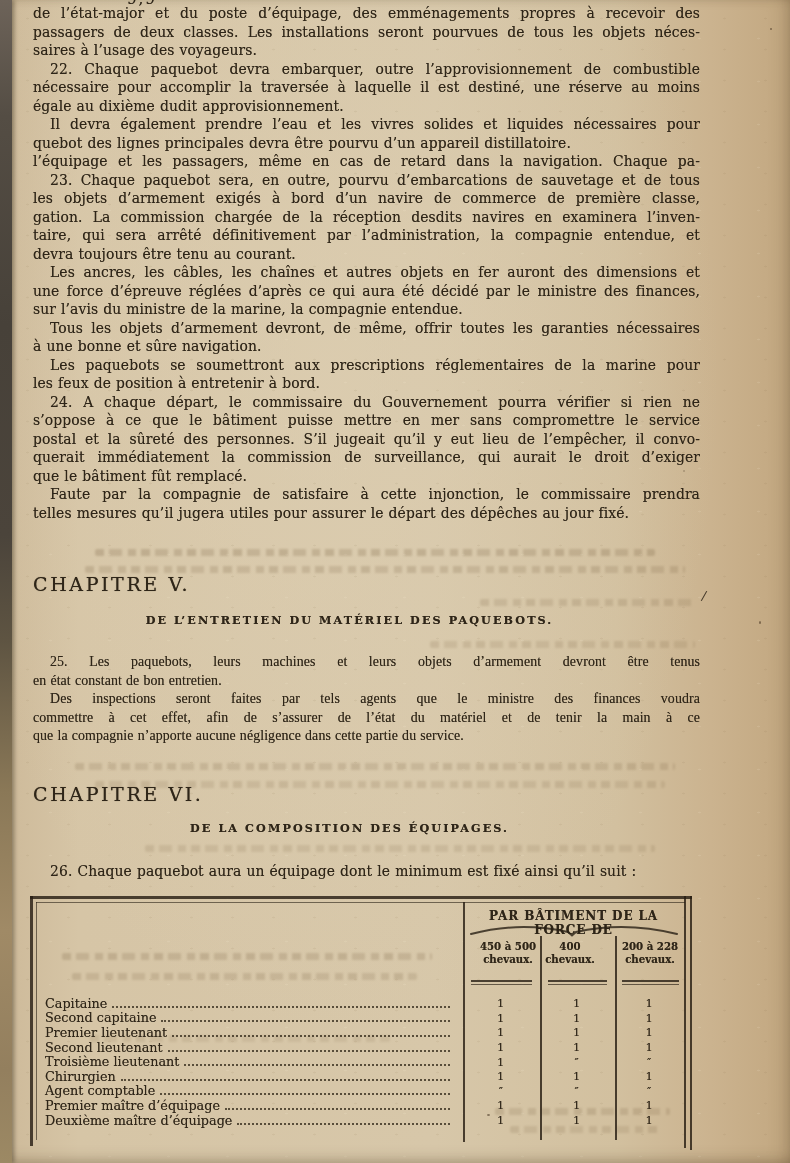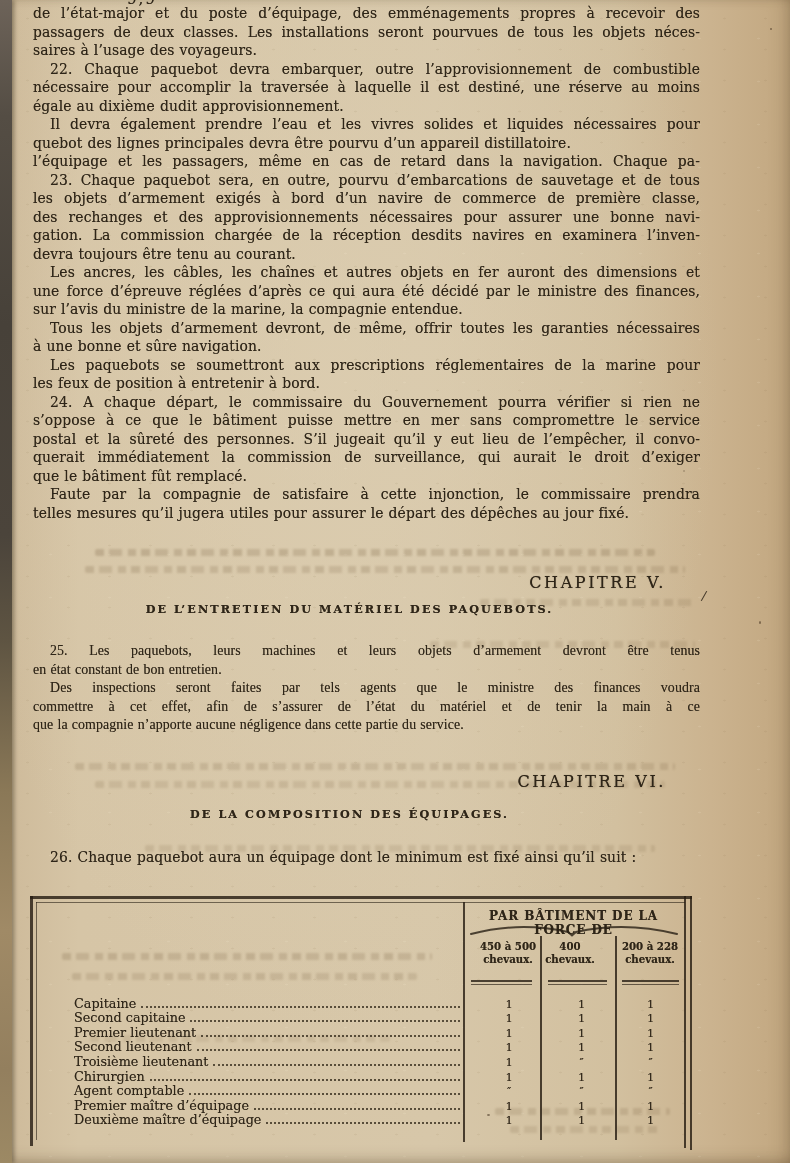--- a/index.html
+++ b/index.html
@@ -39,29 +39,29 @@
   }
   .line{
     font-size:13.9px;line-height:18.5px;height:18.5px;overflow:hidden;
     text-align:justify;text-align-last:justify;
     letter-spacing:.1px;word-spacing:.5px;
     text-shadow:0 0 .6px rgba(44,34,20,.55);
   }
   .line.last{text-align-last:left;}
   .line.ind{text-indent:17px;}
   .chapter{
-    font-size:16px;letter-spacing:2.6px;text-align:right;padding-right:34px;
+    font-size:19px;letter-spacing:2.6px;text-align:left;padding-right:34px;
     text-shadow:0 0 .7px rgba(44,34,20,.7);
   }
   .subchapter{
     font-size:11.2px;font-weight:bold;letter-spacing:2.1px;text-align:center;padding-right:34px;
     text-shadow:0 0 .5px rgba(44,34,20,.6);
   }
   #chap5{margin-top:51px;}
-  #sub5{margin-top:10px;}
+  #sub5{margin-top:18px;}
   #sec1{margin-top:26px;font-family:Liberation Serif, serif;}
   #chap6{margin-top:37px;}
   #sub6{margin-top:16px;}
   #sec2{margin-top:27px;}
   
   .paytable{position:absolute;left:30px;top:896px;width:662px;height:254px;z-index:2;}
   .tl{position:absolute;background:rgba(40,31,20,.82);}
   .tl.thin{background:rgba(40,31,20,.6);}
   .b-top{left:0;right:0;top:0;height:3px;}
   .b-top2{left:6px;right:7px;top:6px;height:1px;}
@@ -81,21 +81,21 @@
   .colhead{position:absolute;top:44px;text-align:center;font-size:10.2px;font-weight:bold;line-height:13px;
     text-shadow:0 0 .4px rgba(44,34,20,.55);}
   .ch0{left:433px;width:90px;}
   .ch1{left:510px;width:60px;}
   .ch2{left:585px;width:70px;}
   .dblrule{position:absolute;top:84px;height:2px;border-top:2px solid rgba(40,31,20,.8);border-bottom:1px solid rgba(40,31,20,.65);}
   .dr0{left:441px;width:61px;}
   .dr1{left:518px;width:59px;}
   .dr2{left:592px;width:57px;}
   #rows{position:absolute;left:6px;right:8px;top:100px;}
-  .trow{display:flex;align-items:flex-end;height:14.6px;padding-left:29px;}
+  .trow{display:flex;align-items:center;height:14.6px;}
   .lblwrap{width:427px;display:flex;align-items:baseline;padding-left:9px;box-sizing:border-box;}
   .lbl{font-size:12.8px;white-space:nowrap;text-shadow:0 0 .5px rgba(44,34,20,.5);}
   .leader{flex:1;border-bottom:2px dotted rgba(46,36,22,.75);margin:0 12px 3px 5px;align-self:flex-end;height:0;}
   .val{text-align:center;font-size:11.5px;text-shadow:0 0 .4px rgba(44,34,20,.5);}
   .v0{width:77px;} .v1{width:75px;} .v2{width:70px;}
   
   .fragment{position:absolute;left:127px;top:-10px;font-size:15px;letter-spacing:2px;z-index:2;
     text-shadow:0 0 .6px rgba(44,34,20,.6);}
   .stray{position:absolute;left:702px;top:588px;font-size:13px;transform:rotate(12deg);opacity:.85;z-index:2;}
   .speck{position:absolute;border-radius:50%;background:rgba(62,46,28,.55);z-index:2;}
@@ -142,22 +142,22 @@
         <div class="line">passagers de deux classes. Les installations seront pourvues de tous les objets néces-</div>
         <div class="line last">saires à l’usage des voyageurs.</div>
         <div class="line ind">22. Chaque paquebot devra embarquer, outre l’approvisionnement de combustible</div>
         <div class="line">nécessaire pour accomplir la traversée à laquelle il est destiné, une réserve au moins</div>
         <div class="line last">égale au dixième dudit approvisionnement.</div>
         <div class="line ind">Il devra également prendre l’eau et les vivres solides et liquides nécessaires pour</div>
         <div class="line last">quebot des lignes principales devra être pourvu d’un appareil distillatoire.</div>
         <div class="line">l’équipage et les passagers, même en cas de retard dans la navigation. Chaque pa-</div>
         <div class="line ind">23. Chaque paquebot sera, en outre, pourvu d’embarcations de sauvetage et de tous</div>
         <div class="line">les objets d’armement exigés à bord d’un navire de commerce de première classe,</div>
-        <div class="line">des rechanges et des approvisionnements nécessaires pour assurer une bonne navi-</div>
         <div class="line">gation. La commission chargée de la réception desdits navires en examinera l’inven-</div>
+        <div class="line">taire, qui sera arrêté définitivement par l’administration, la compagnie entendue, et</div>
         <div class="line last">devra toujours être tenu au courant.</div>
         <div class="line ind">Les ancres, les câbles, les chaînes et autres objets en fer auront des dimensions et</div>
         <div class="line">une force d’épreuve réglées d’après ce qui aura été décidé par le ministre des finances,</div>
         <div class="line last">sur l’avis du ministre de la marine, la compagnie entendue.</div>
         <div class="line ind">Tous les objets d’armement devront, de même, offrir toutes les garanties nécessaires</div>
         <div class="line last">à une bonne et sûre navigation.</div>
         <div class="line ind">Les paquebots se soumettront aux prescriptions réglementaires de la marine pour</div>
         <div class="line last">les feux de position à entretenir à bord.</div>
         <div class="line ind">24. A chaque départ, le commissaire du Gouvernement pourra vérifier si rien ne</div>
         <div class="line">s’oppose à ce que le bâtiment puisse mettre en mer sans compromettre le service</div>

